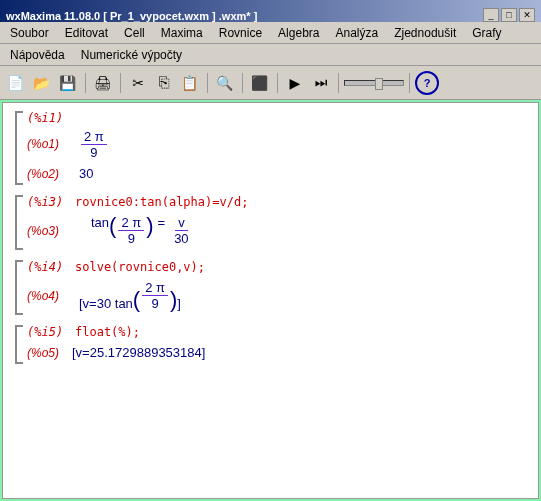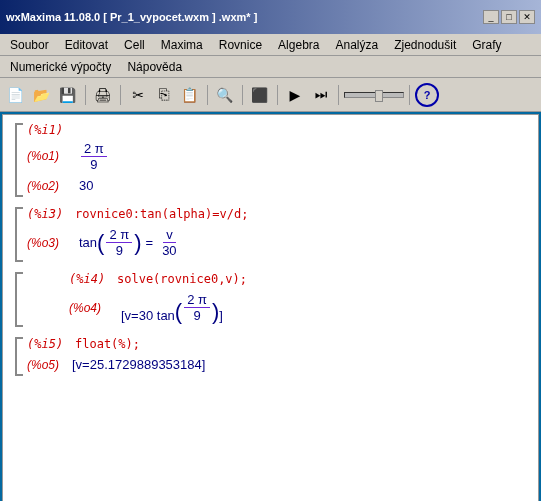--- a/index.html
+++ b/index.html
@@ -12,22 +12,22 @@
       overflow: hidden;
     }
 
     
     .title-bar {
       background: linear-gradient(to right, #0a246a, #a6b5d7);
       color: white;
       padding: 0 6px;
       display: flex;
       justify-content: space-between;
-      align-items: center;
-      height: 34px;
+      align-items: flex-end;
+      height: 22px;
     }
     .title-bar-title {
       font-size: 11px;
       font-weight: bold;
     }
     .title-bar-controls {
       display: flex;
       gap: 2px;
     }
     .title-bar-btn {
@@ -88,21 +88,21 @@
       margin: 0 3px;
     }
     .toolbar-btn.stop {
       color: #cc0000;
     }
 
     
     .main-area {
       display: flex;
       height: calc(501px - 22px - 22px - 34px - 22px);
-      background: #0369a1;
+      background: #86efac;
     }
 
     
     .content-area {
       flex: 1;
       overflow-y: auto;
       overflow-x: hidden;
       padding: 8px 12px;
       background: white;
       border: 1px solid #999;
@@ -209,22 +209,22 @@
   <span class="menu-item">Cell</span>
   <span class="menu-item">Maxima</span>
   <span class="menu-item">Rovnice</span>
   <span class="menu-item">Algebra</span>
   <span class="menu-item">Analýza</span>
   <span class="menu-item">Zjednodušit</span>
   <span class="menu-item">Grafy</span>
 </div>
 
 <div class="menu-bar">
+  <span class="menu-item">Nápověda</span>
   <span class="menu-item">Numerické výpočty</span>
-  <span class="menu-item">Nápověda</span>
 </div>
 
 <div class="toolbar">
   <div class="toolbar-btn" title="New">📄</div>
   <div class="toolbar-btn" title="Open">📂</div>
   <div class="toolbar-btn" title="Save">💾</div>
   <div class="toolbar-sep"></div>
   <div class="toolbar-btn" title="Print">🖨</div>
   <div class="toolbar-sep"></div>
   <div class="toolbar-btn" title="Cut">✂</div>
@@ -277,39 +277,39 @@
       <div class="cell-bracket"></div>
       <div class="cell-content">
 
         <div class="cell-row">
           <span class="cell-label cell-input">(%i3)</span>
           <span class="cell-value cell-input" style="color:#cc0000;font-family:monospace;">rovnice0:tan(alpha)=v/d;</span>
         </div>
 
         <div class="cell-row" style="margin-top:6px; align-items: center;">
           <span class="cell-label" style="color:#cc0000;">(%o3)</span>
-          <span class="cell-output" style="margin-left:8px; display:flex; align-items:center;">
+          <span class="cell-output" style="margin-left:20px; display:flex; ">
             <span style="font-style:normal;">tan</span>
             <span class="math-paren-big">(</span>
             <span class="math-frac">
               <span class="numerator">2 π</span>
               <span class="denominator">9</span>
             </span>
             <span class="math-paren-big">)</span>
             <span style="margin:0 4px;">=</span>
             <span class="math-frac">
               <span class="numerator">v</span>
               <span class="denominator">30</span>
             </span>
           </span>
         </div>
       </div>
     </div>
 
-    <div class="cell-group" style="margin-top:10px;gap:42px;">
+    <div class="cell-group" style="margin-top:10px;">
       <div class="cell-bracket"></div>
       <div class="cell-content">
 
         <div class="cell-row">
           <span class="cell-label cell-input">(%i4)</span>
           <span class="cell-value cell-input" style="color:#cc0000;font-family:monospace;">solve(rovnice0,v);</span>
         </div>
 
         <div class="cell-row" style="margin-top:6px; align-items:center;">
           <span class="cell-label" style="color:#cc0000;font-style:italic;">(%o4)</span>

